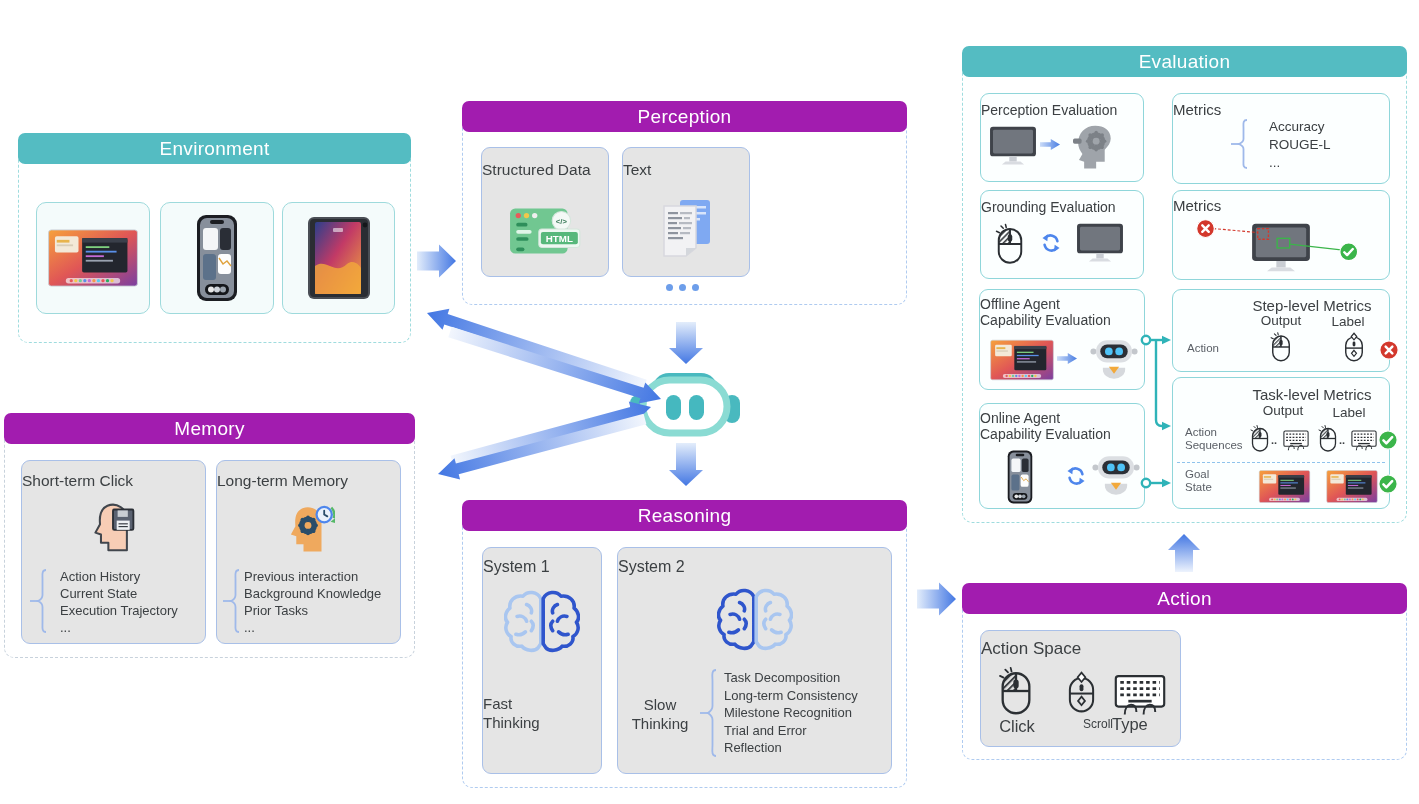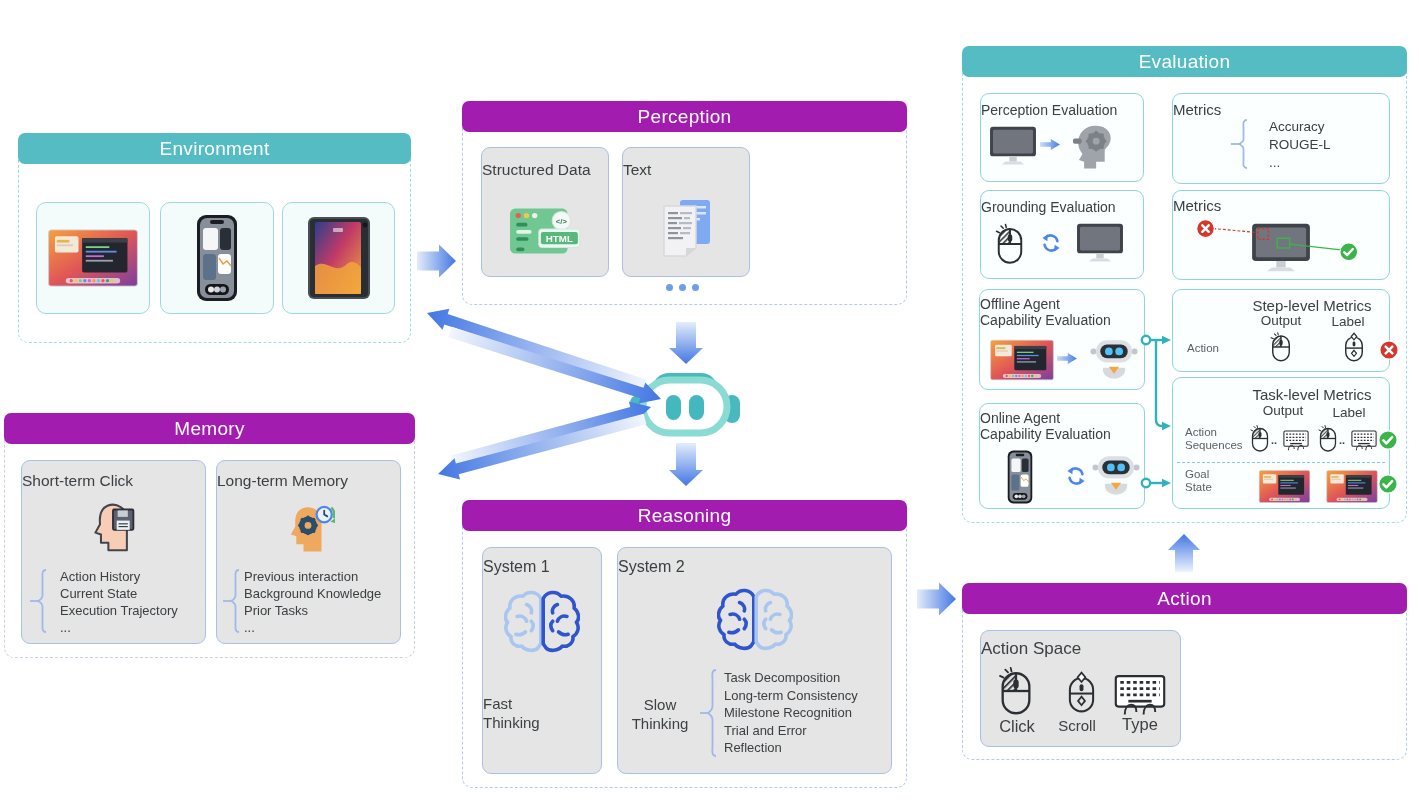--- a/index.html
+++ b/index.html
@@ -397,22 +397,22 @@
     <svg class="ic" style="left:16px;top:36px;width:38px;height:48px">
           <use href="#i-mouse-click"></use>
         </svg>
     <svg class="ic" style="left:85px;top:38px;width:31px;height:46px">
           <use href="#i-mouse-scroll"></use>
         </svg>
     <svg class="ic" style="left:133px;top:42px;width:52px;height:42px">
           <use href="#i-keyboard"></use>
         </svg>
     <div class="txt" style="left:8px;top:86px;width:56px;text-align:center;font-size:16.5px">Click</div>
-    <div class="txt" style="left:68px;top:86px;width:56px;text-align:center;font-size:15px">Scroll</div>
-    <div class="txt" style="left:131px;top:84px;width:56px;text-align:center;font-size:16.5px">Type</div>
+    <div class="txt" style="left:76px;top:86px;width:56px;text-align:right;font-size:12px">Scroll</div>
+    <div class="txt" style="left:131px;top:84px;width:56px;text-align:left;font-size:16.5px">Type</div>
   </div>
 </div>
 
 <div class="sect" style="left:962px;top:46px;width:445px;height:477px">
   <div class="frame teal"></div>
   <div class="hdr teal">
     <span>Evaluation</span>
   </div>
 
   <div class="card tealc" style="left:18px;top:47px;width:162px;height:87px">

